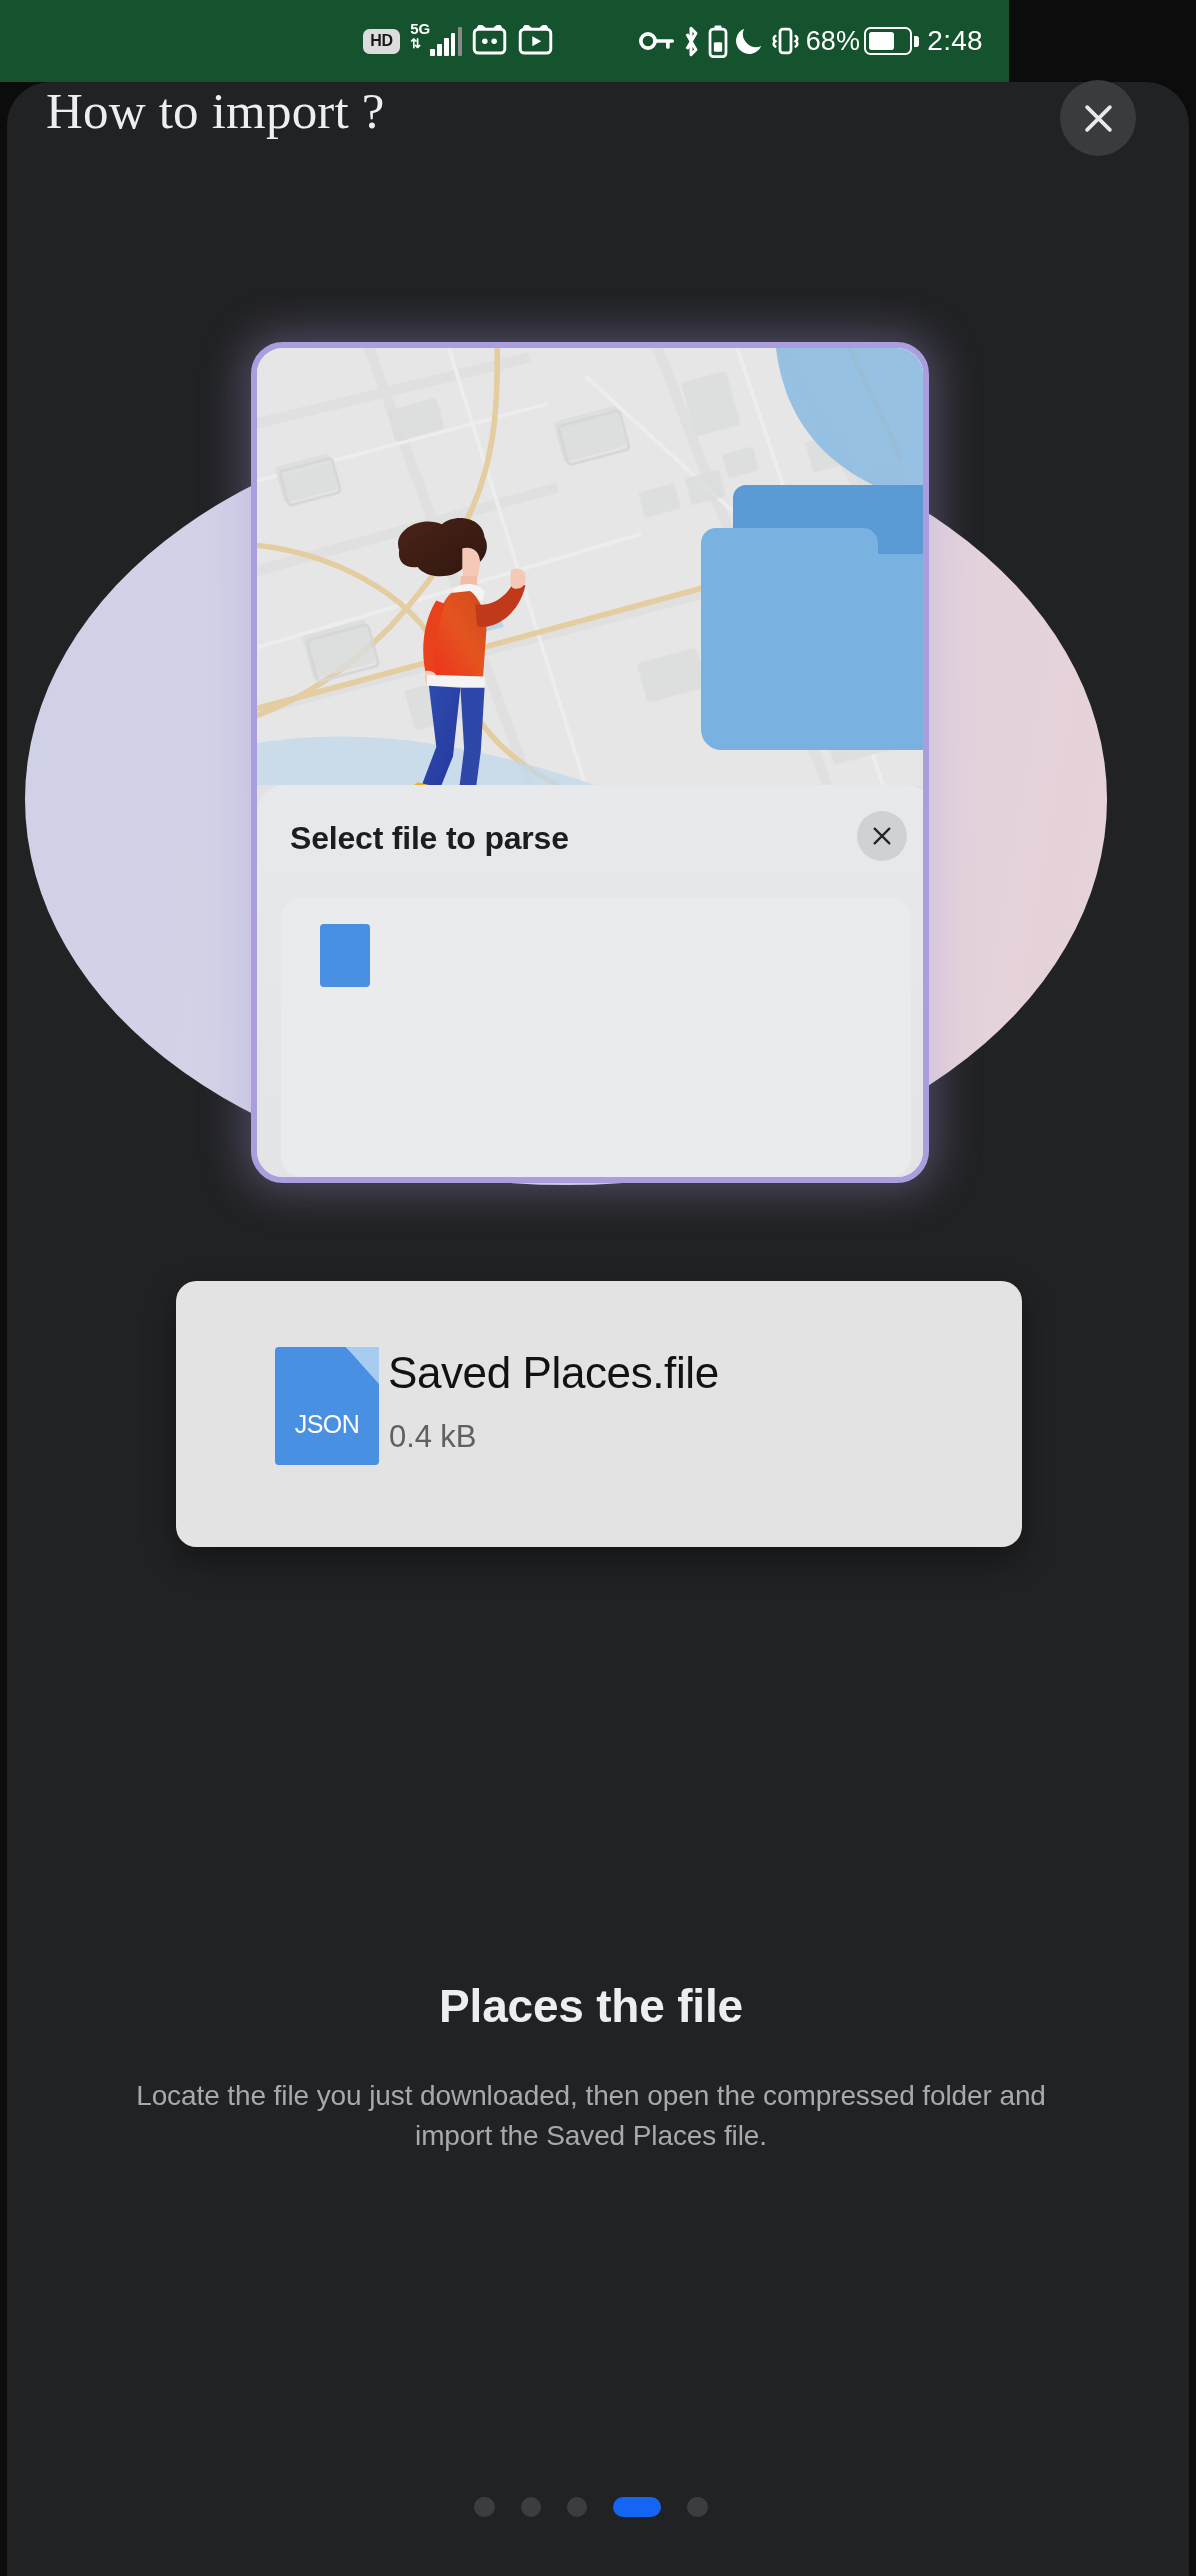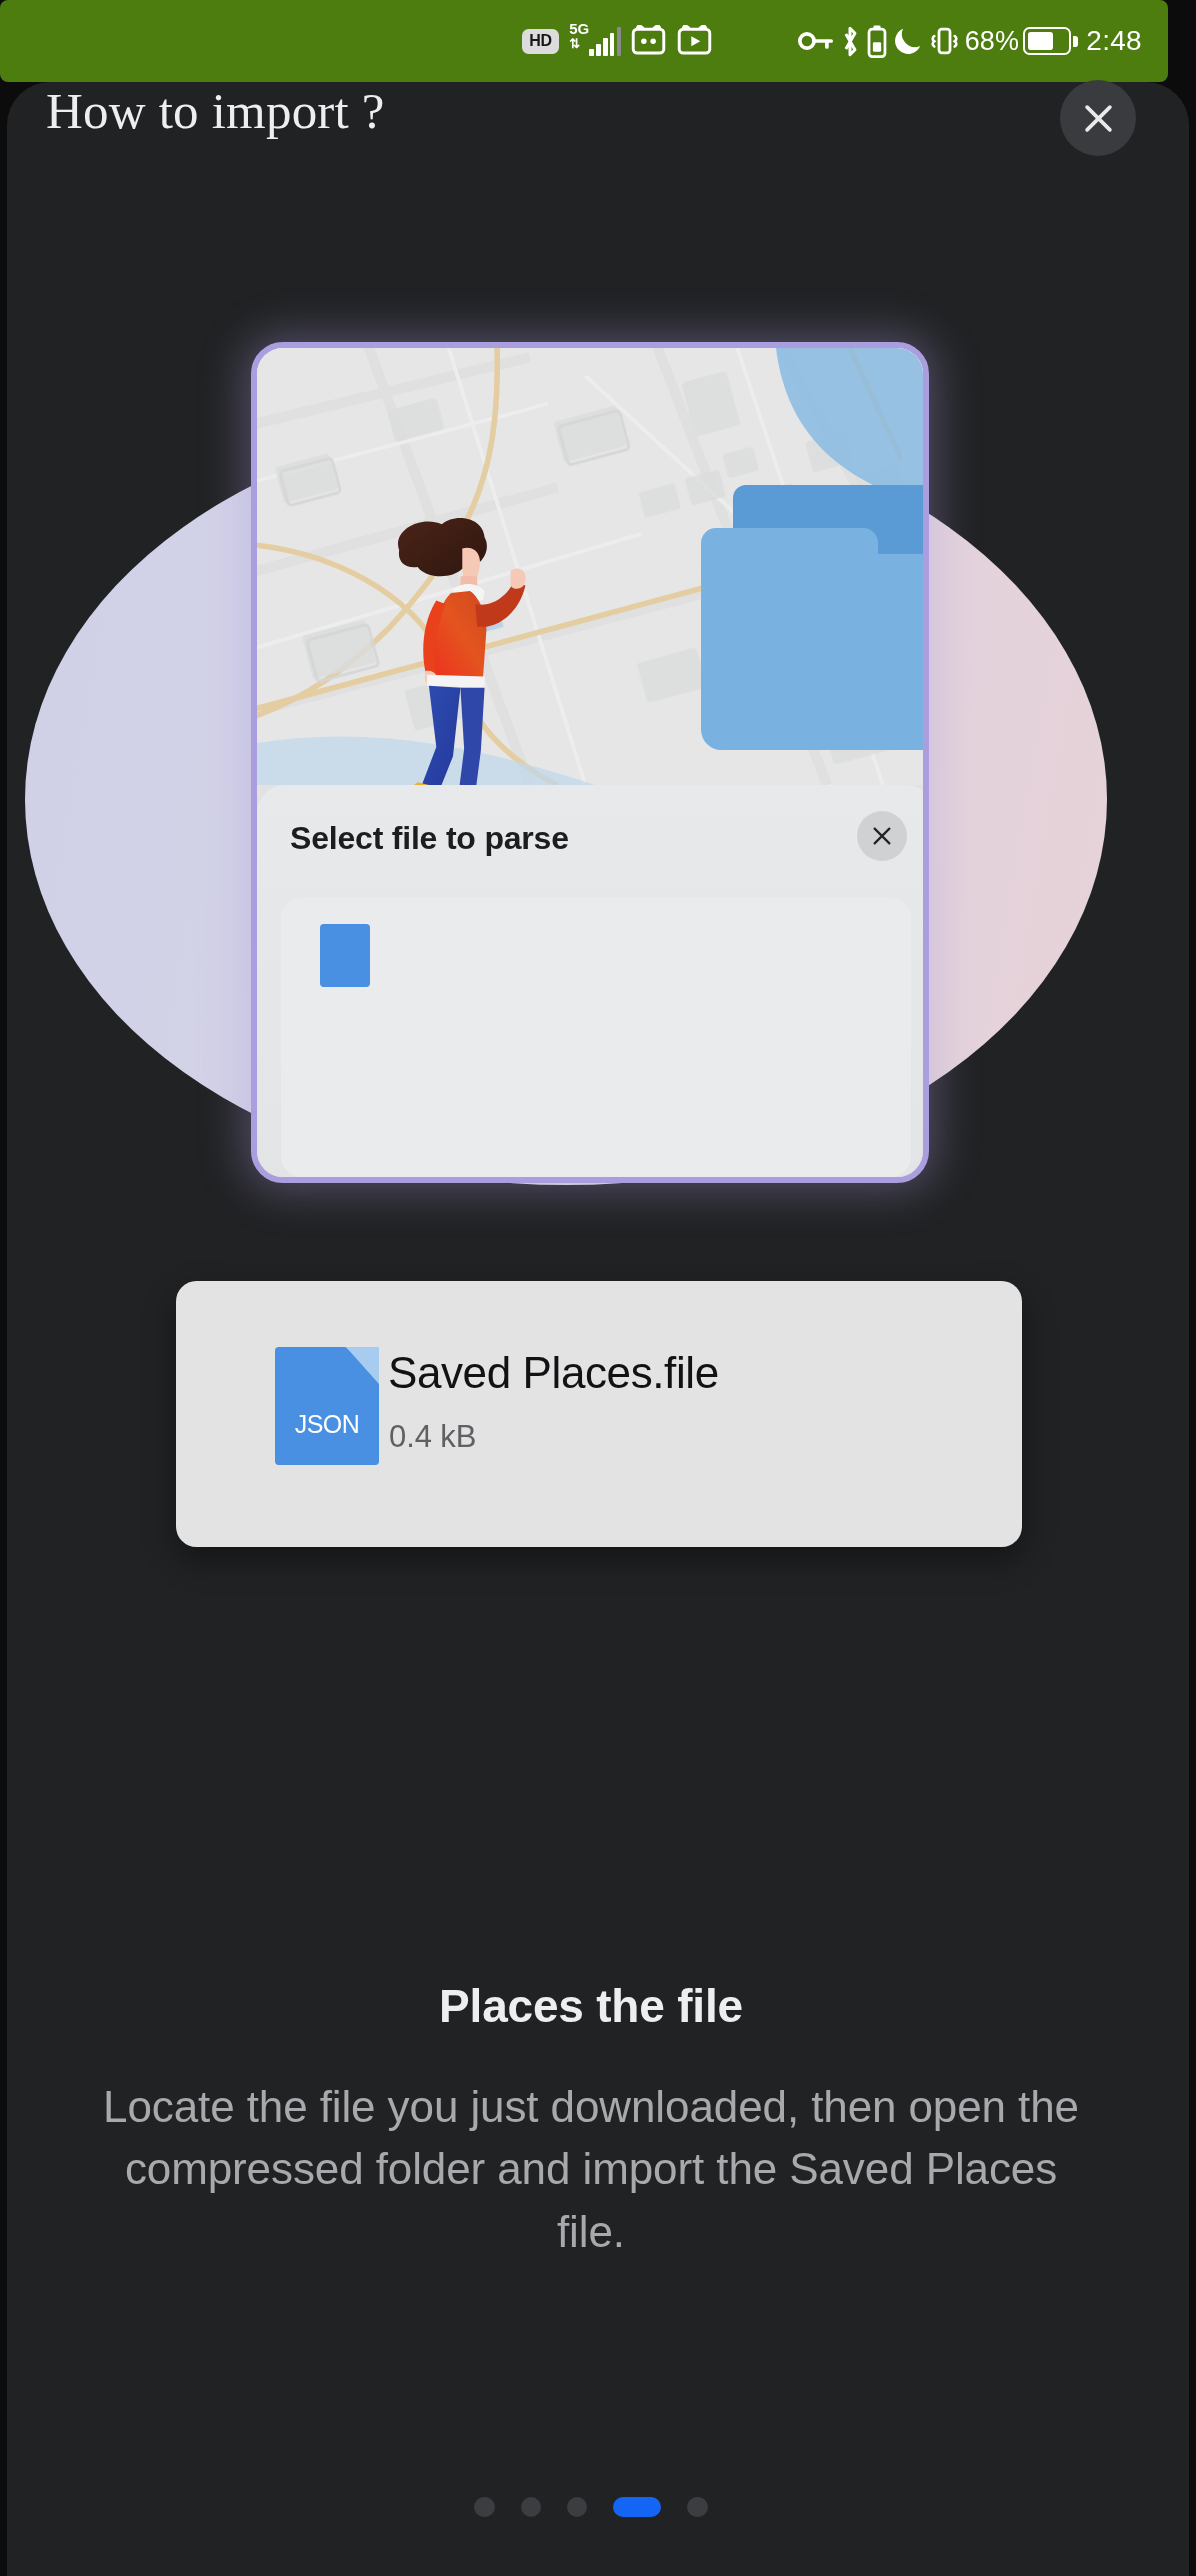--- a/index.html
+++ b/index.html
@@ -5,23 +5,23 @@
   * { margin:0; padding:0; box-sizing:border-box; }
   html, body {
     width:1197px; height:2576px;
     background:#0c0c0d;
     font-family:"Liberation Sans", sans-serif;
     overflow:hidden;
   }
 
   
   .statusbar{
-    position:absolute; top:0; left:0; width:1168px; height:82px;
+    position:absolute; top:0; left:0; width:1009px; height:82px;
     display:flex; align-items:center; justify-content:flex-end;
-    padding-right:26px; background:#4d7c0f; color:#fff;border-radius:8px;
+    padding-right:26px; background:#14532d; color:#fff;
   }
   .sb-left-group{ display:flex; align-items:center; gap:10.2px; margin-right:85px;}
   .sb-right-group{ display:flex; align-items:center; gap:4px;}
   .hd-badge{
     width:37px; height:25px; border-radius:6.5px; background:#dcdcdc;
     color:#17181a; font-size:16px; font-weight:700; letter-spacing:-0.3px;
     display:flex; align-items:center; justify-content:center;
   }
   .sig-wrap{ position:relative; width:52px; height:37px; }
   .sig-5g{ position:absolute; left:0; top:-1.9px; font-size:15px; font-weight:700; line-height:1;}
@@ -180,21 +180,21 @@
 
   
   .caption{
     position:absolute; top:1979px; left:0; width:1182px; text-align:center;
   }
   .cap-title{
     font-size:46px; font-weight:700; color:#eceef0; letter-spacing:-0.2px;
   }
   .cap-body{
     margin:43px auto 0; width:985px;
-    font-size:44px; line-height:1.42; color:#a7a9ac; letter-spacing:-0.1px;
+    font-size:28px; line-height:1.42; color:#a7a9ac; letter-spacing:-0.1px;
   }
 
   
   .dots{
     position:absolute; bottom:59px; left:0; width:1182px;
     display:flex; align-items:center; justify-content:center; gap:26px;
   }
   .dot{ width:20.4px; height:20.4px; border-radius:10.2px; background:#3c3d40; }
   .dot.active{ width:48px; background:#1565f5; }
 </style>

